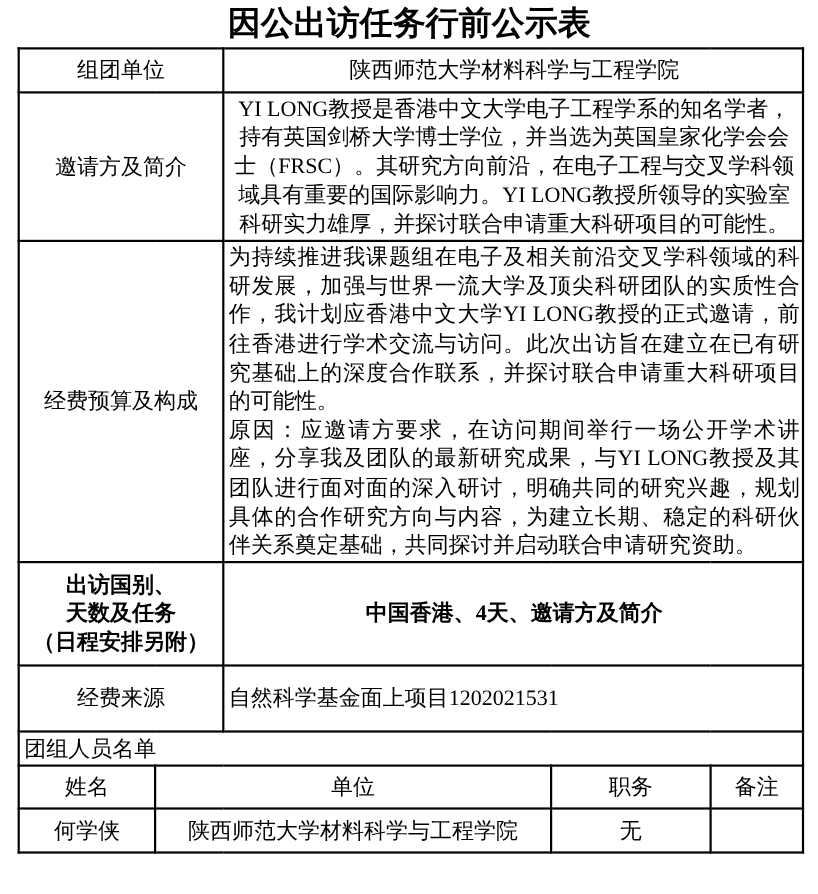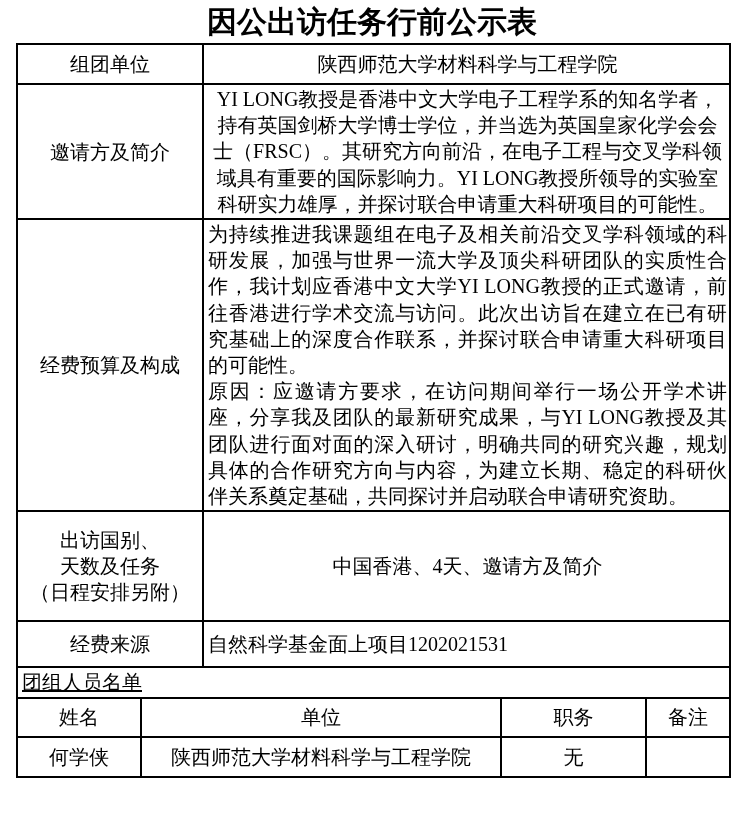--- a/index.html
+++ b/index.html
@@ -49,24 +49,24 @@
     vertical-align: middle;
     padding-left: 4px;
   }
   td.hdr, td.cell {
     text-align: center;
     vertical-align: middle;
   }
   tr.r1 td { height: 40px; }
   tr.r2 td { height: 131px; text-align: center; }
   tr.r3 td { height: 261px; }
-  tr.r4 td { height: 110px; }
+  tr.r4 td { height: 94px; font-weight: bold; }
   tr.r5 td { height: 59px; }
-  tr.r6 td { height: 46px; }
-  tr.r7 td { height: 24px; text-decoration: underline; }
+  tr.r6 td { height: 60px; }
+  tr.r7 td { height: 24px; }
   tr.r8 td { height: 39px; text-align: center; }
   tr.r9 td { height: 40px; }
 </style>
 </head>
 <body>
 
 <div class="page">
 
   <div class="doc-title">因公出访任务行前公示表</div>
 

